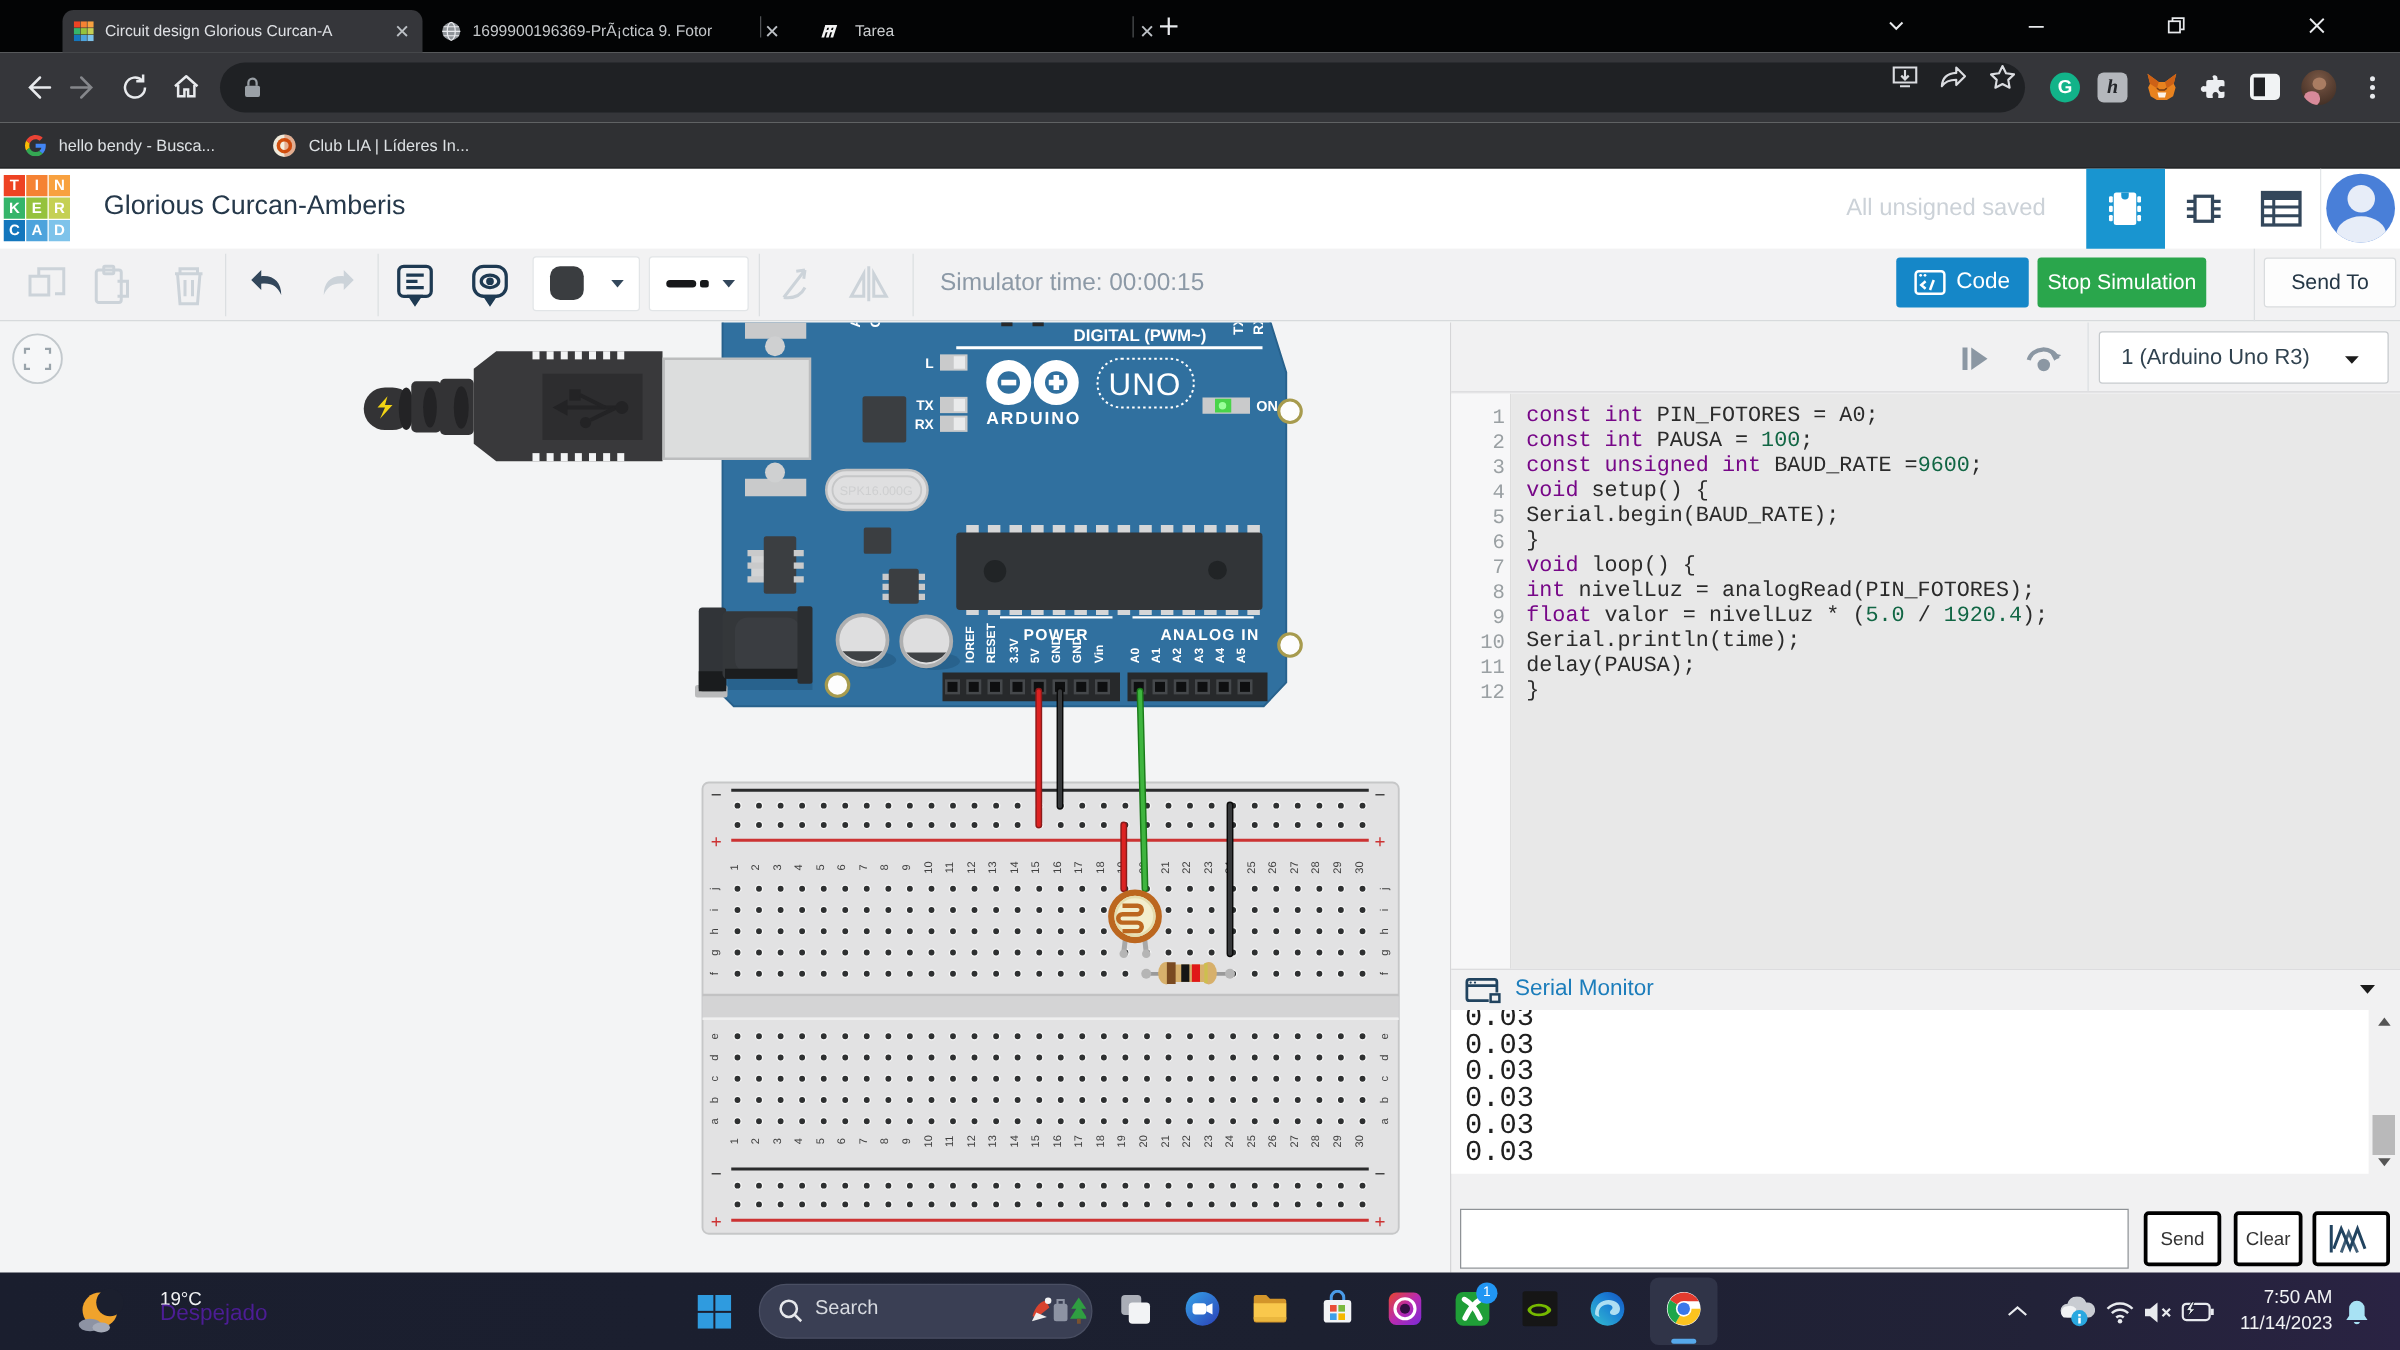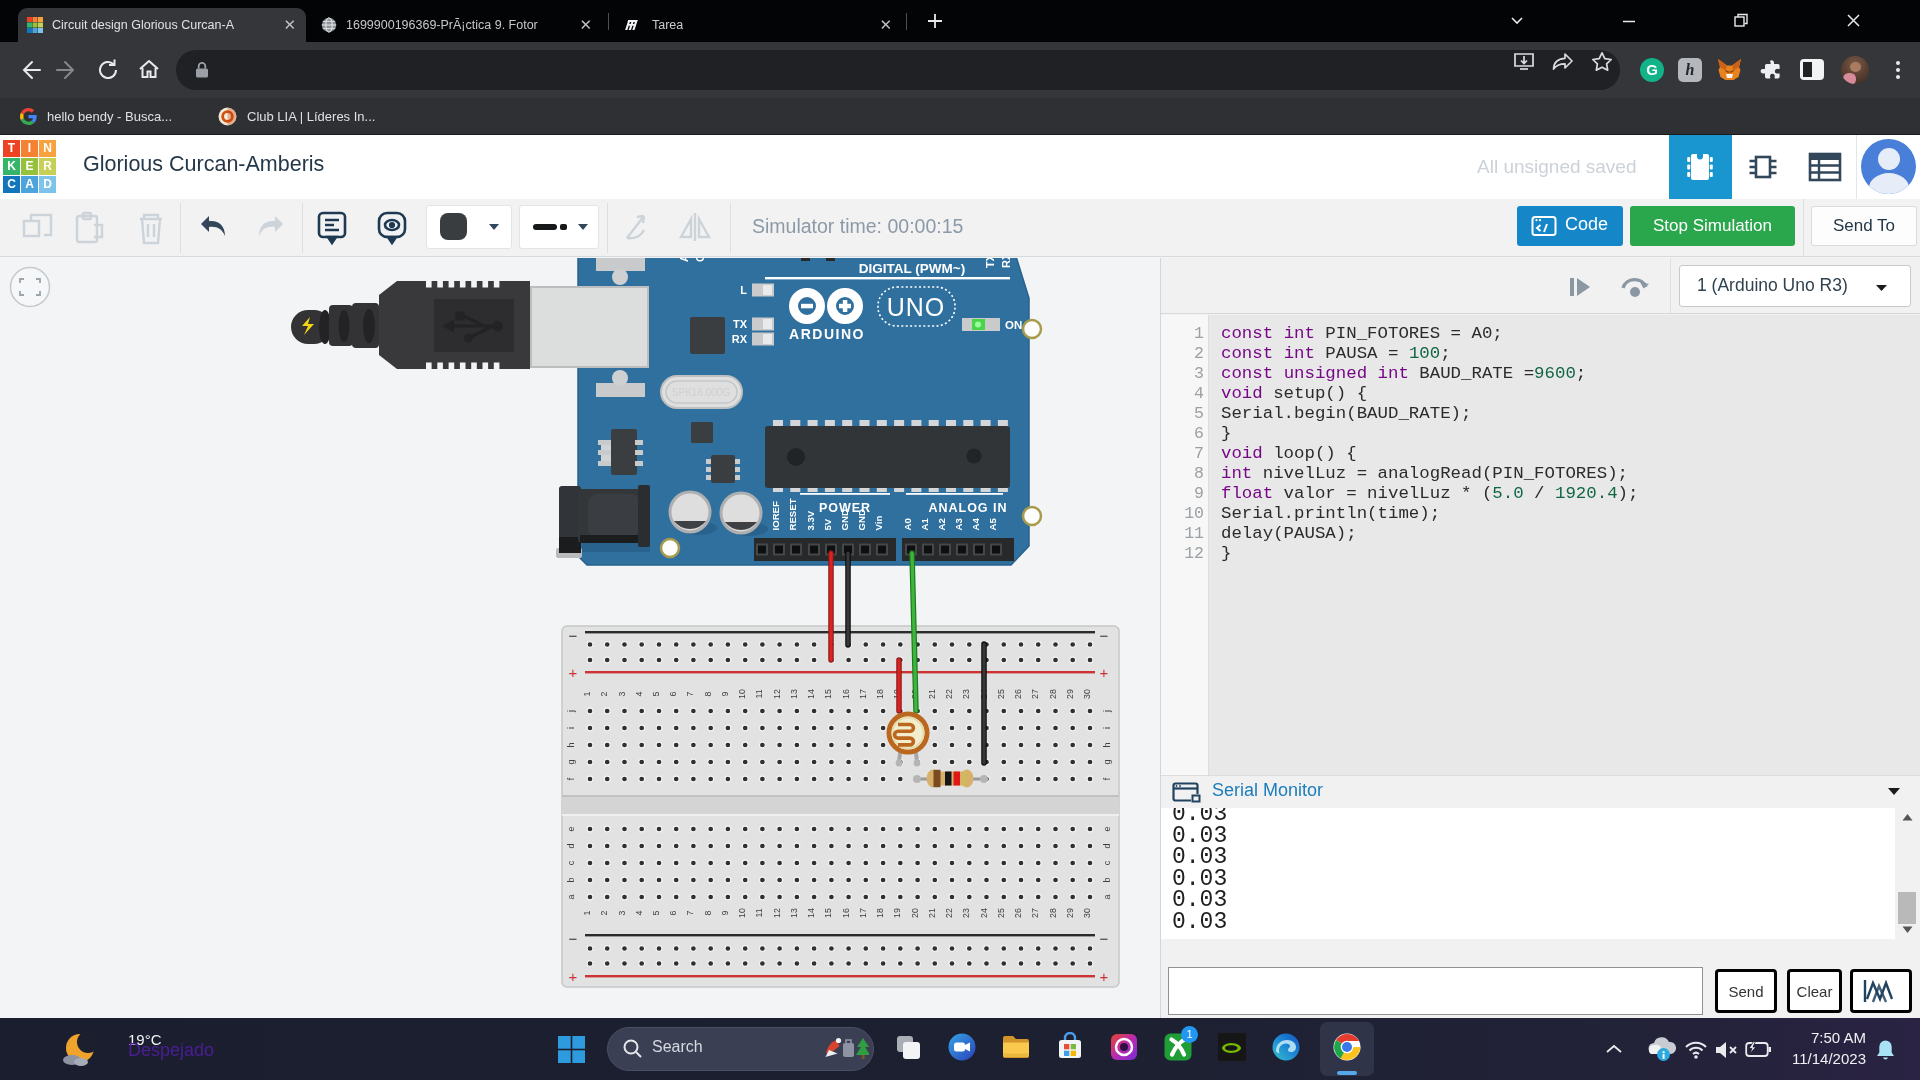--- a/index.html
+++ b/index.html
@@ -1,18 +1,18 @@
 <!DOCTYPE html>
 <html><head><meta charset="utf-8">
 <style>
 *{margin:0;padding:0;box-sizing:border-box;}
 html,body{width:1920px;height:1080px;overflow:hidden;background:#f3f4f5;
  font-family:"Liberation Sans",sans-serif;}
 .abs{position:absolute;}
-.tab{position:absolute;top:8px;height:34px;border-radius:9px 9px 0 0;display:flex;align-items:center;}
+.tab{position:absolute;top:8px;height:34px;border-radius:9px 9px 0 0;display:flex;align-items:center;margin-left:32px;}
 .tabtitle{font-size:12.5px;white-space:nowrap;overflow:hidden;}
 .tclose{color:#bdc1c6;font-size:15px;margin-left:auto;}
 #pill{position:absolute;left:176px;top:50px;width:1444px;height:40px;border-radius:20px;background:#1f2124;display:flex;align-items:center;}
 .bmk{position:absolute;top:98px;height:37px;display:flex;align-items:center;color:#dde1e4;font-size:13px;}
 .tsep{position:absolute;top:203px;height:50px;width:1px;background:#dcdfe1;}
 .ln{position:absolute;left:0;width:44px;text-align:right;color:#9aa0a3;font-family:"Liberation Mono",monospace;font-size:16.5px;}
 .cl{position:absolute;left:61px;color:#2b2b2b;font-family:"Liberation Mono",monospace;font-size:17.4px;white-space:pre;}
 .kw{color:#770788;} .num{color:#116644;}
 .sv{position:absolute;left:11px;color:#202020;font-family:"Liberation Mono",monospace;font-size:23px;}
 .btn{position:absolute;background:#fff;border:3px solid #000000;border-radius:4px;color:#333;
@@ -1025,21 +1025,21 @@
 <div class="abs" style="left:752px;top:215px;font-size:19.5px;color:#8c99a6;">Simulator time: 00:00:15</div>
 <div class="abs" style="left:1517px;top:206px;width:106px;height:40px;background:#1587c8;border-radius:3px;"></div>
 <svg class="abs" style="left:1531px;top:214px;" width="26" height="24" viewBox="0 0 26 24">
     <rect x="1.5" y="3" width="23" height="18" rx="2.5" fill="none" stroke="#fff" stroke-width="2"></rect>
     <circle cx="5.5" cy="6.2" r="1.1" fill="#fff"></circle>
     <circle cx="9" cy="6.2" r="1.1" fill="#fff"></circle>
     <path d="M9.5 11l-3.5 3 3.5 3" fill="none" stroke="#fff" stroke-width="2"></path>
     <path d="M13 18l3-8" stroke="#fff" stroke-width="2"></path>
   </svg>
 <div class="abs" style="left:1565px;top:214px;font-size:18px;color:#fff;">Code</div>
-<div class="abs" style="left:1630px;top:206px;width:165px;height:40px;background:#2aa64c;border-radius:3px;color:#fff;font-size:17px;text-align:center;line-height:40px;">Stop Simulation</div>
+<div class="abs" style="left:1630px;top:206px;width:135px;height:40px;background:#2aa64c;border-radius:3px;color:#fff;font-size:17px;text-align:center;line-height:40px;">Stop Simulation</div>
 <div class="tsep" style="left:1803px;top:199px;height:58px;"></div>
 <div class="abs" style="left:1811px;top:206px;width:106px;height:40px;background:#fdfdfd;border:1px solid #d9dcde;border-radius:3px;color:#253746;font-size:17px;text-align:center;line-height:38px;">Send To</div>
 
 <div class="abs" style="left:1161px;top:258px;width:759px;height:56px;background:#f1f1f2;border-bottom:1px solid #d8d8da;"></div>
 <svg class="abs" style="left:1568px;top:276px;" width="24" height="22" viewBox="0 0 24 22">
     <rect x="2" y="2" width="4" height="18" fill="#8b97a3"></rect>
     <path d="M9 2l13 9-13 9z" fill="#8b97a3"></path>
   </svg>
 <svg class="abs" style="left:1620px;top:274px;" width="30" height="26" viewBox="0 0 30 26">
     <path d="M3 14a12 11 0 0 1 23 -1" fill="none" stroke="#8b97a3" stroke-width="3.4"></path>

